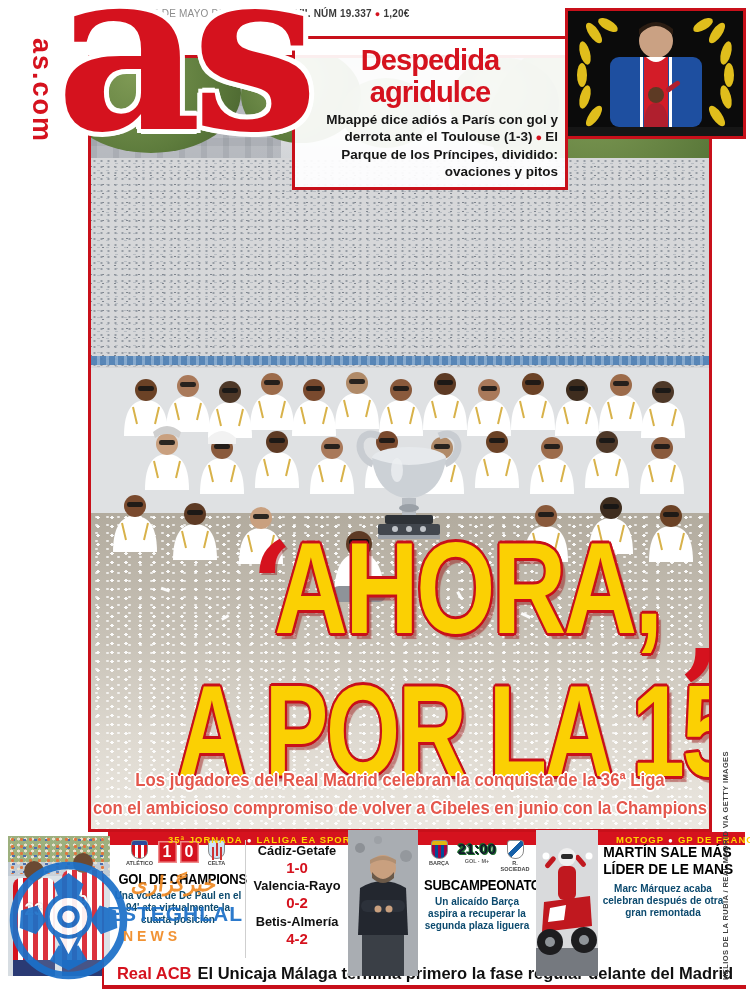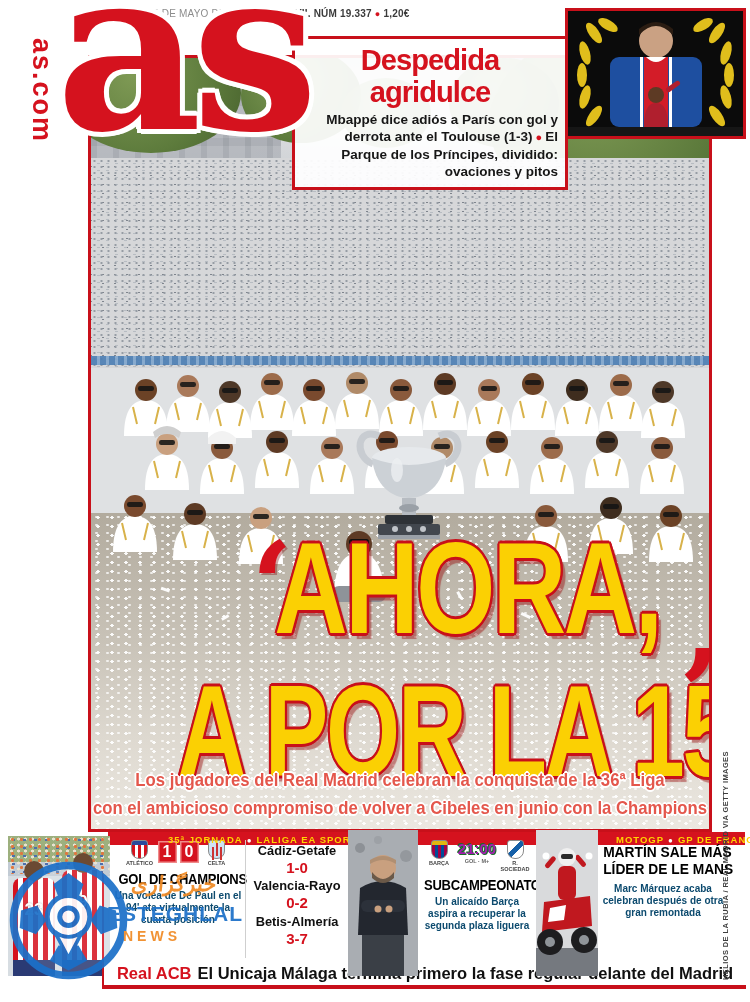--- a/index.html
+++ b/index.html
@@ -122,21 +122,21 @@
         white-space:nowrap;letter-spacing:-.3px;}
   .colbody{margin-top:3px;font-size:10px;font-weight:bold;color:#0c4a6e;line-height:1.2;}
 
   .col-results{position:absolute;left:240px;top:14px;width:98px;text-align:center;line-height:1.1;}
   .col-results .m{font-size:13.5px;font-weight:bold;color:#101010;transform:scaleX(.95);white-space:nowrap;}
   .col-results .s{font-size:15px;font-weight:bold;color:#d5121e;margin:1px 0 3px;}
 
   .ph-xavi{position:absolute;left:340px;top:0;width:70px;height:146px;z-index:3;overflow:hidden;background:#a9adb2;}
   .col-barca{position:absolute;left:412px;top:10px;width:114px;text-align:center;}
   .ko{width:40px;}
-  .ko .t{color:#a21caf;font-size:15px;font-weight:bold;text-shadow:1px 1px 0 #1a6b2a,-1px -1px 0 #1a6b2a;}
+  .ko .t{color:#0f172a;font-size:15px;font-weight:bold;text-shadow:1px 1px 0 #1a6b2a,-1px -1px 0 #1a6b2a;}
   .ko .c{font-size:5.5px;font-weight:bold;color:#666;margin-top:1px;}
   .ph-moto{position:absolute;left:528px;top:0;width:62px;height:146px;z-index:3;overflow:hidden;
         background:linear-gradient(180deg,#d9dadc 0 70%,#8e9297 70% 100%);}
   .col-moto{position:absolute;left:592px;top:14px;width:126px;text-align:center;}
   .col-moto .h{font-size:14.5px;font-weight:bold;color:#000;transform:scaleX(.95);white-space:nowrap;line-height:1.15;}
 
   .acb{position:absolute;left:94px;top:132px;width:644px;height:27px;background:#fff;
         border-left:2px solid #c8101a;border-bottom:4px solid #c8101a;box-sizing:border-box;
         text-align:center;white-space:nowrap;line-height:23px;transform-origin:center;
         font-size:16.5px;font-weight:bold;color:#101010;}
@@ -365,21 +365,21 @@
     </div>
 
     <div class="vline" style="left:237px;"></div>
 
     <div class="col-results">
       <div class="m">Cádiz-Getafe</div>
       <div class="s">1-0</div>
       <div class="m">Valencia-Rayo</div>
       <div class="s">0-2</div>
       <div class="m">Betis-Almería</div>
-      <div class="s">3-7</div>
+      <div class="s">4-2</div>
     </div>
 
     <div class="ph-xavi">
       <svg viewBox="0 0 70 146" width="70" height="146">
         <rect width="70" height="146" fill="#a9adb2"></rect>
         <circle cx="12" cy="18" r="5" fill="#8d9196"></circle>
           <circle cx="58" cy="26" r="6" fill="#94989d"></circle>
           <circle cx="30" cy="10" r="4" fill="#9da1a6"></circle>
         <rect x="14" y="100" width="42" height="46" fill="#3a3f46"></rect>
         <path d="M12,58 Q35,44 58,58 L60,105 L10,105 Z" fill="#23272f"></path>

